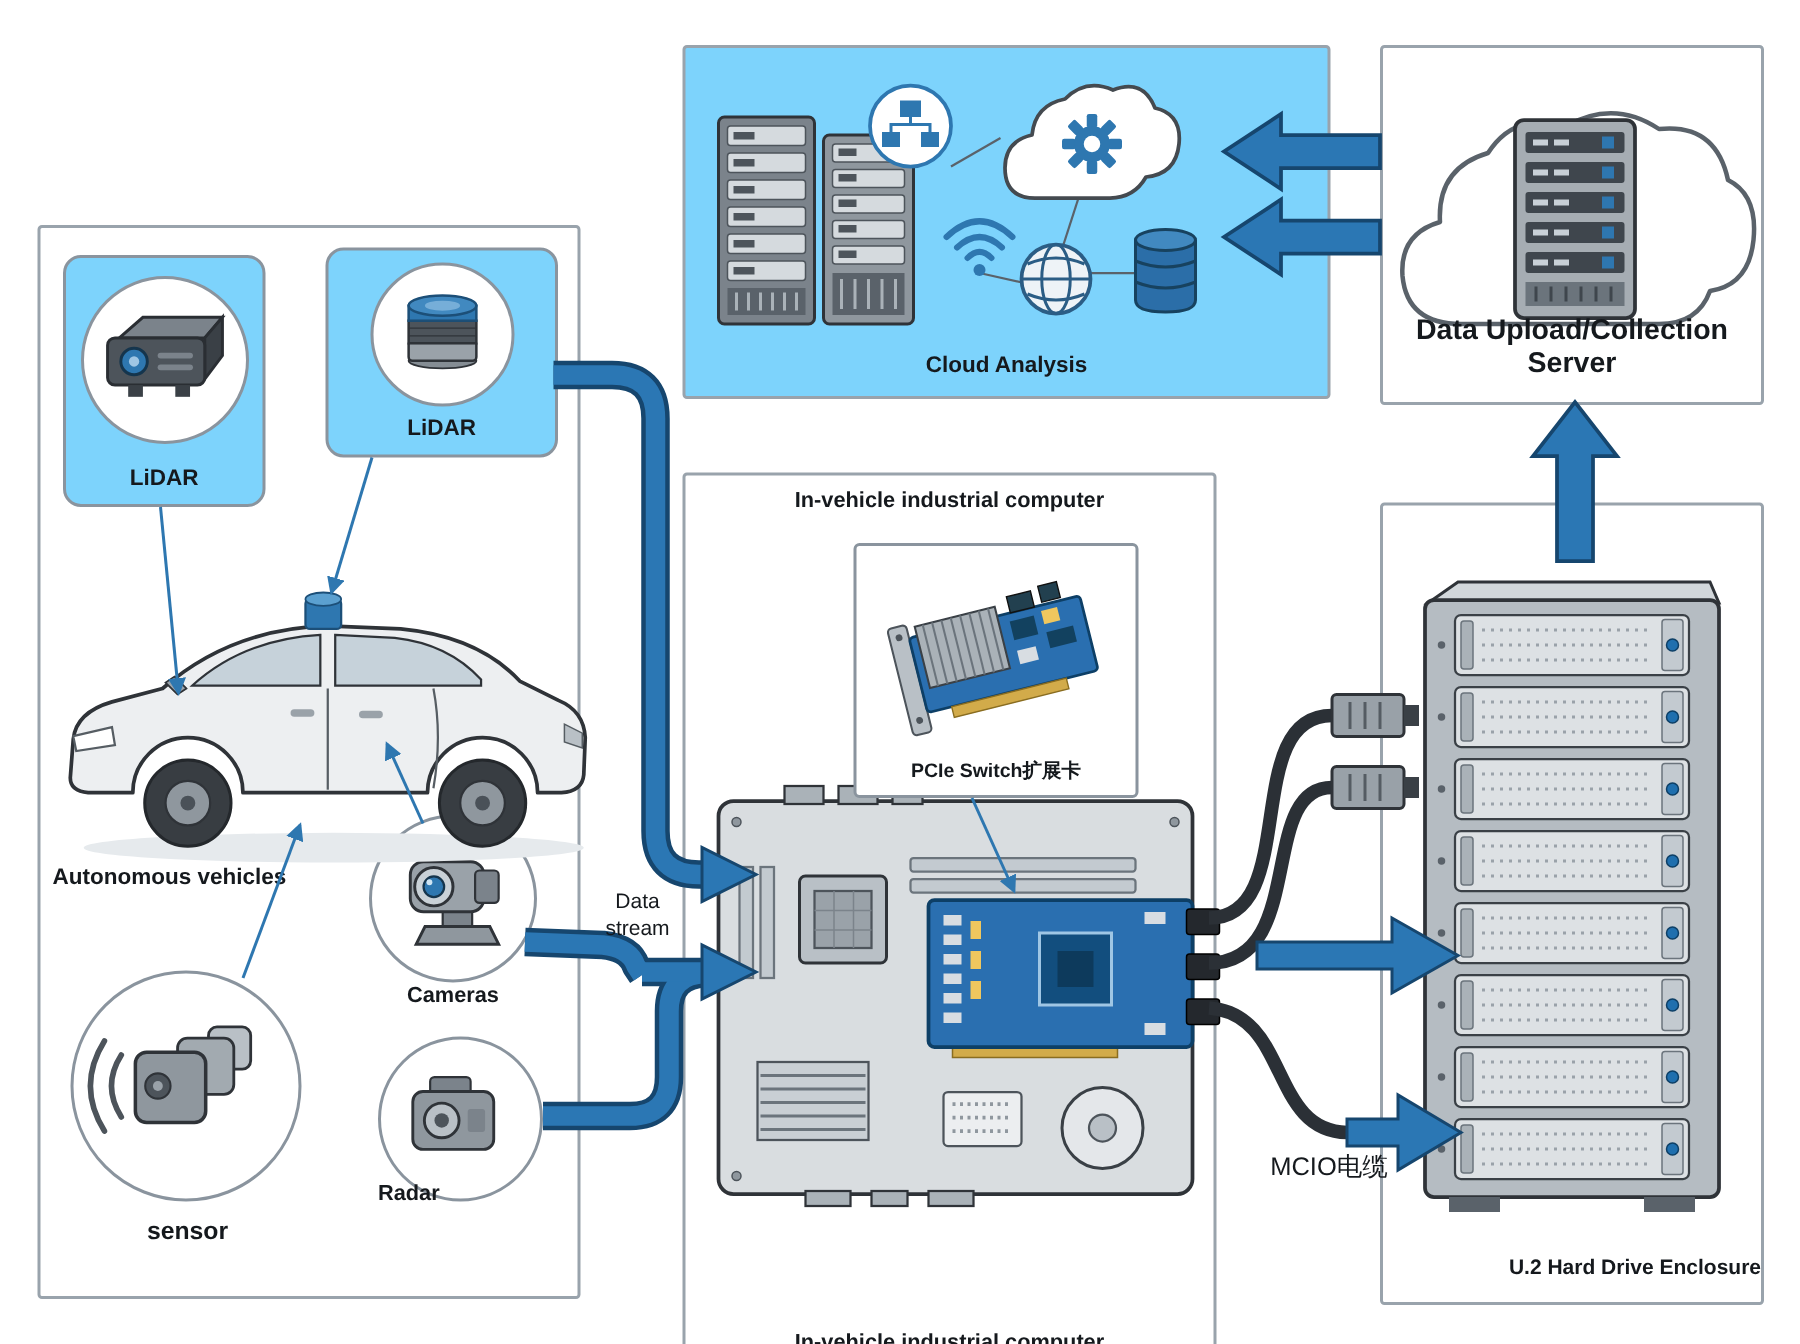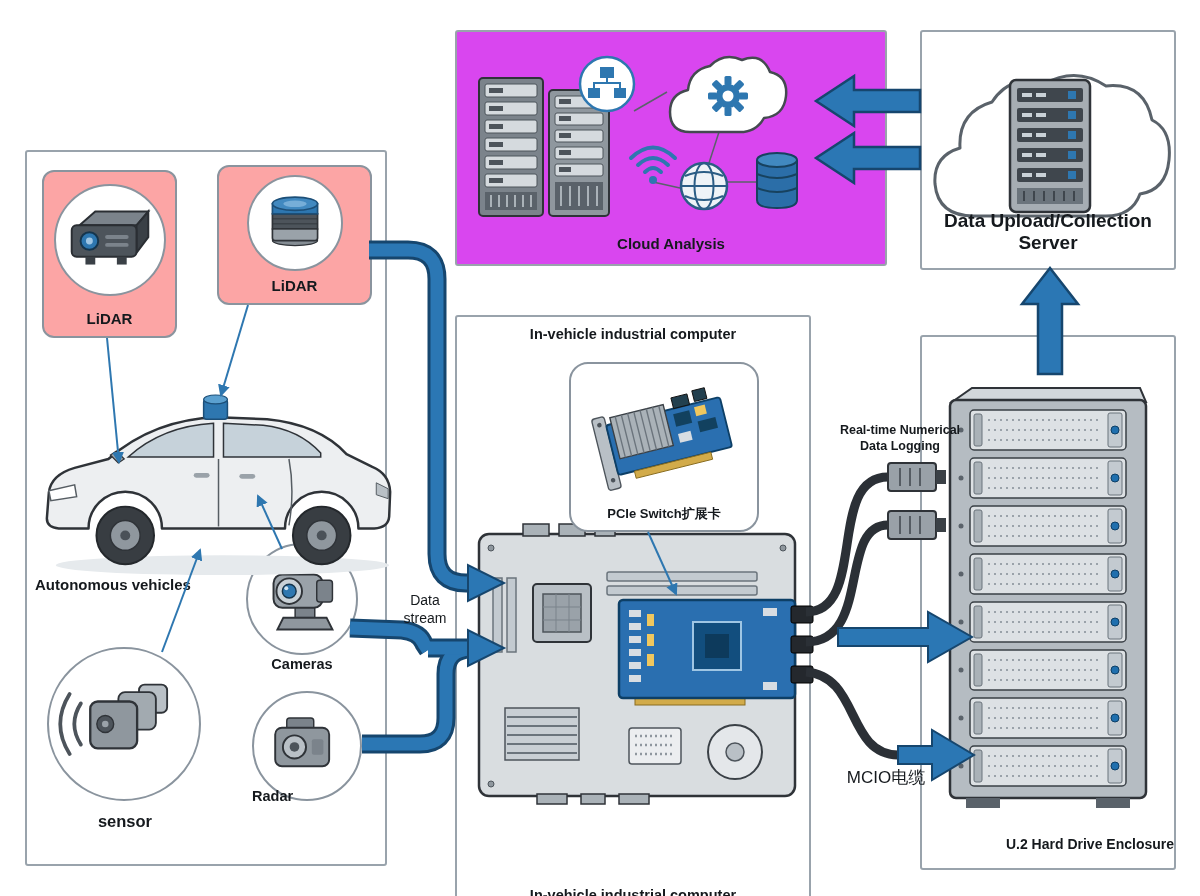--- a/index.html
+++ b/index.html
@@ -1,45 +1,45 @@
 <!DOCTYPE html>
 <html><head>
 <meta charset="utf-8">
 <style>
   *{margin:0;padding:0;box-sizing:border-box}
   body{font-family:"Liberation Sans","DejaVu Sans",sans-serif;background:#ffffff}
   .canvas{position:relative;width:1200px;height:896px;background:#ffffff;color:#15191d;overflow:hidden}
   .box{position:absolute;border:2px solid #99a3ac;border-radius:3px;background:#fff;z-index:1}
   .sensor-box{left:25px;top:150px;width:362px;height:716px;overflow:visible}
-  .cloud-box{left:455px;top:30px;width:432px;height:236px;background:#d946ef}
+  .cloud-box{left:455px;top:30px;width:432px;height:236px;background:#7dd3fc}
   .upload-box{left:920px;top:30px;width:256px;height:240px}
   .computer-box{left:455px;top:315px;width:356px;height:600px;overflow:visible}
   .enclosure-box{left:920px;top:335px;width:256px;height:535px;overflow:visible}
-  .callout{position:absolute;border:2px solid #8a949e;border-radius:12px;background:#fca5a5}
+  .callout{position:absolute;border:2px solid #8a949e;border-radius:12px;background:#7dd3fc}
   .lidar1{left:15px;top:18px;width:135px;height:168px}
   .lidar2{left:190px;top:13px;width:155px;height:140px}
   .circ{position:absolute;border:2px solid #8a949e;border-radius:50%;background:#fff;overflow:hidden}
   .lidar1-circ{left:10px;top:12px;width:112px;height:112px;position:absolute;border:2px solid #8a949e;border-radius:50%;background:#fff}
   .lidar2-circ{left:28px;top:8px;width:96px;height:96px;position:absolute;border:2px solid #8a949e;border-radius:50%;background:#fff}
   .cam-circ{left:219px;top:391px;width:112px;height:112px}
   .radar-circ{left:225px;top:539px;width:110px;height:110px}
   .cluster-circ{left:20px;top:495px;width:154px;height:154px}
   .circ svg,.lidar1-circ svg,.lidar2-circ svg{width:100%;height:100%;display:block}
   .lbl{position:absolute;font-weight:bold;color:#15191d;z-index:4}
   .clabel{position:absolute;bottom:9px;left:0;width:100%;text-align:center;font-weight:bold;font-size:15px}
   .vehicles-lbl{left:8px;top:424px;font-size:15px}
   .cameras-lbl{left:219px;top:504px;width:112px;text-align:center;font-size:14.5px}
   .radar-lbl{left:225px;top:636px;width:110px;text-align:left;font-size:14.5px}
   .sensor-lbl{left:28px;top:660px;width:140px;text-align:center;font-size:16.5px}
   .cloud-title{left:0;bottom:12px;width:100%;text-align:center;font-size:15px}
   .upload-title{left:0;bottom:14px;width:100%;text-align:center;font-size:19px}
   .comp-title-top{left:0;top:9px;width:100%;text-align:center;font-size:14.5px}
   .comp-title-bottom{left:0;bottom:10px;width:100%;text-align:center;font-size:14.5px}
   .enc-title{left:0;bottom:16px;width:100%;text-align:right;font-size:14px}
-  .pcie-callout{left:112px;top:45px;width:190px;height:170px;border:2px solid #8a949e;border-radius:19px;background:#fff;position:absolute;z-index:3}
+  .pcie-callout{left:112px;top:45px;width:190px;height:170px;border:2px solid #8a949e;border-radius:4px;background:#fff;position:absolute;z-index:3}
   .pcie-lbl{position:absolute;bottom:7px;left:0;width:100%;text-align:center;font-weight:bold;font-size:13px}
   .art{position:absolute;display:block}
   .car-art{left:2px;top:172px;width:382px;height:268px;z-index:2}
   .cloud-art{left:0;top:0;width:360px;height:200px}
   .upload-art{left:0;top:8px;width:256px;height:200px}
   .pcie-art{left:8px;top:8px;width:174px;height:126px;position:absolute}
   .mobo-art{left:20px;top:205px;width:340px;height:285px}
   .enc-art{left:22px;top:45px;width:210px;height:432px}
   .overlay{position:absolute;left:0;top:0;width:1200px;height:896px;z-index:20;pointer-events:none}
   .float{position:absolute;z-index:30;color:#15191d}
@@ -526,16 +526,15 @@
 
     <polygon points="1038,374 1038,304 1022,304 1050,268 1078,304 1062,304 1062,374" fill="#2b77b4" stroke="#16466e" stroke-width="2.5"></polygon>
 
     <g fill="#2b77b4" stroke="#16466e" stroke-width="2.5">
       <polygon points="920,90 854,90 854,76 816,101 854,126 854,112 920,112"></polygon>
       <polygon points="920,147 854,147 854,133 816,158 854,183 854,169 920,169"></polygon>
     </g>
   </svg>
 
   <div class="float ds-lbl">Data stream</div>
-  <div class="float rt-lbl">Real-time Numerical Data Logging</div>
   <div class="float mcio-lbl">MCIO电缆</div>
 
 </div>
 
 </body></html>

